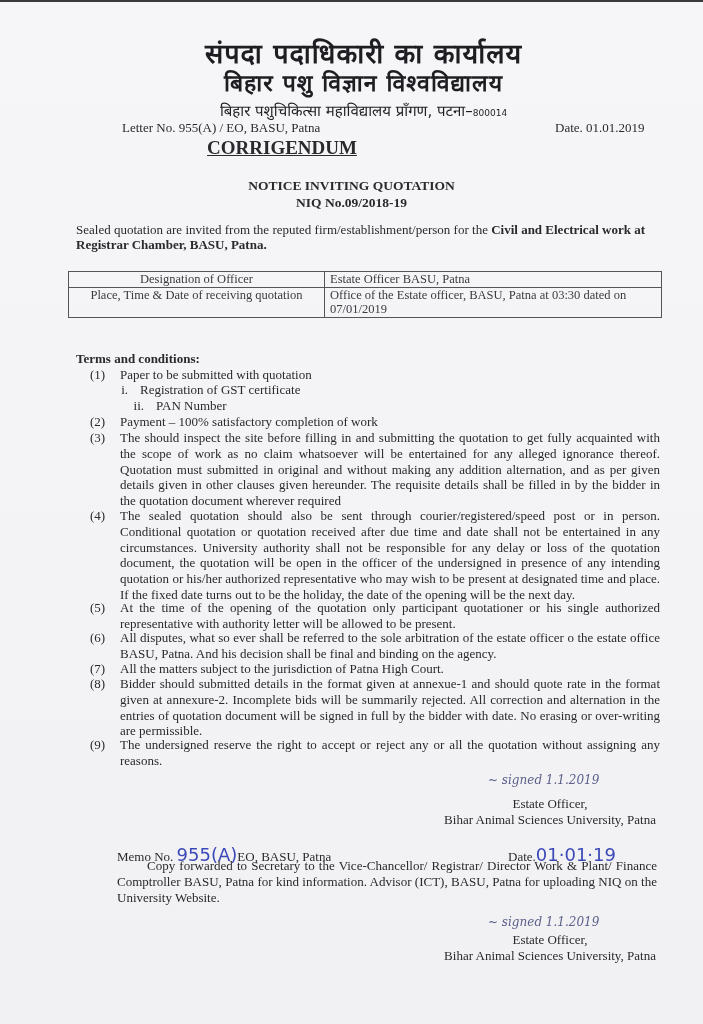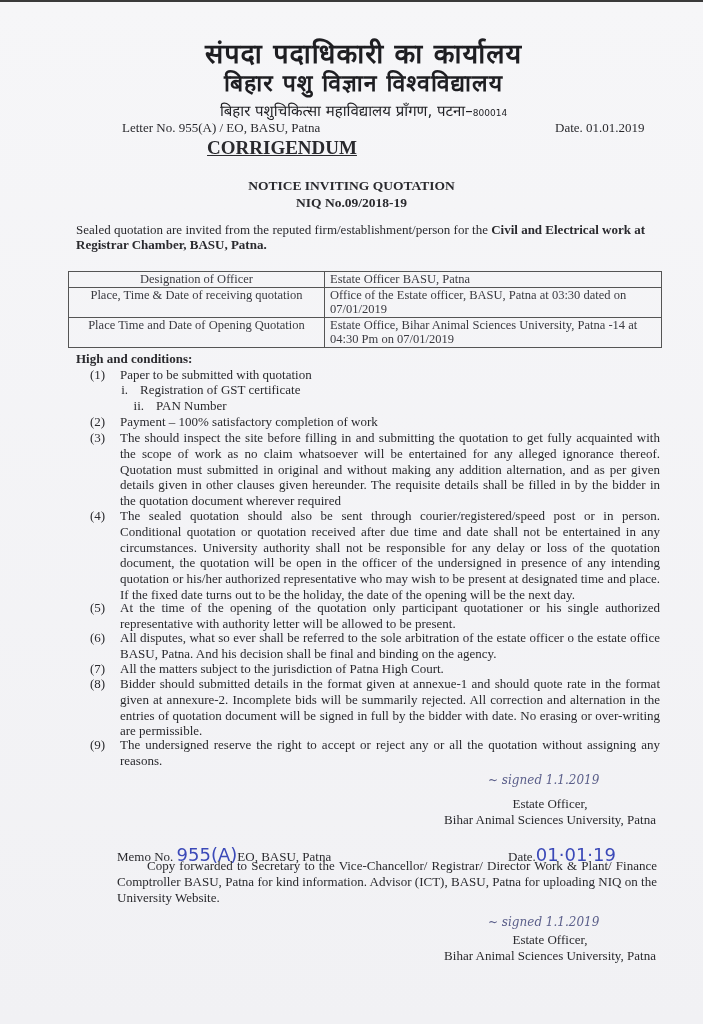--- a/index.html
+++ b/index.html
@@ -68,28 +68,24 @@
   <table class="info">
     <tbody>
         <tr>
       <td class="c1">Designation of Officer</td>
       <td>Estate Officer BASU, Patna</td>
     </tr>
     <tr>
       <td class="c1">Place, Time &amp; Date of receiving quotation</td>
       <td>Office of the Estate officer, BASU, Patna at 03:30 dated on 07/01/2019</td>
     </tr>
-    <tr>
-      <td class="c1">Place Time and Date of Opening Quotation</td>
-      <td>Estate Office, Bihar Animal Sciences University, Patna -14 at 04:30 Pm on 07/01/2019</td>
-    </tr>
   </tbody>
     </table>
 
-  <div class="abs terms-h">High and conditions:</div>
+  <div class="abs terms-h">Terms and conditions:</div>
 
   <div class="clause" style="left:120px; top:367px; width:540px;"><span class="num">(1)</span><span>Paper to be submitted with quotation</span></div>
   <div class="sub" style="left:92px; top:382px;"><span class="rn">i.</span><span>Registration of GST certificate</span></div>
   <div class="sub" style="left:108px; top:398px;"><span class="rn">ii.</span><span>PAN Number</span></div>
   <div class="clause" style="left:120px; top:414px; width:540px;"><span class="num">(2)</span><span>Payment – 100% satisfactory completion of work</span></div>
   <div class="clause" style="left:120px; top:430px; width:540px;"><span class="num">(3)</span><span>The should inspect the site before filling in and submitting the quotation to get fully acquainted with the scope of work as no claim whatsoever will be entertained for any alleged ignorance thereof. Quotation must submitted in original and without making any addition alternation, and as per given details given in other clauses given hereunder. The requisite details shall be filled in by the bidder in the quotation document wherever required</span></div>
   <div class="clause" style="left:120px; top:508px; width:540px;"><span class="num">(4)</span><span>The sealed quotation should also be sent through courier/registered/speed post or in person. Conditional quotation or quotation received after due time and date shall not be entertained in any circumstances. University authority shall not be responsible for any delay or loss of the quotation document, the quotation will be open in the officer of the undersigned in presence of any intending quotation or his/her authorized representative who may wish to be present at designated time and place. If the fixed date turns out to be the holiday, the date of the opening will be the next day.</span></div>
   <div class="clause" style="left:120px; top:600px; width:540px;"><span class="num">(5)</span><span>At the time of the opening of the quotation only participant quotationer or his single authorized representative with authority letter will be allowed to be present.</span></div>
   <div class="clause" style="left:120px; top:630px; width:540px;"><span class="num">(6)</span><span>All disputes, what so ever shall be referred to the sole arbitration of the estate officer o the estate office BASU, Patna. And his decision shall be final and binding on the agency.</span></div>
   <div class="clause" style="left:120px; top:661px; width:540px;"><span class="num">(7)</span><span>All the matters subject to the jurisdiction of Patna High Court.</span></div>

